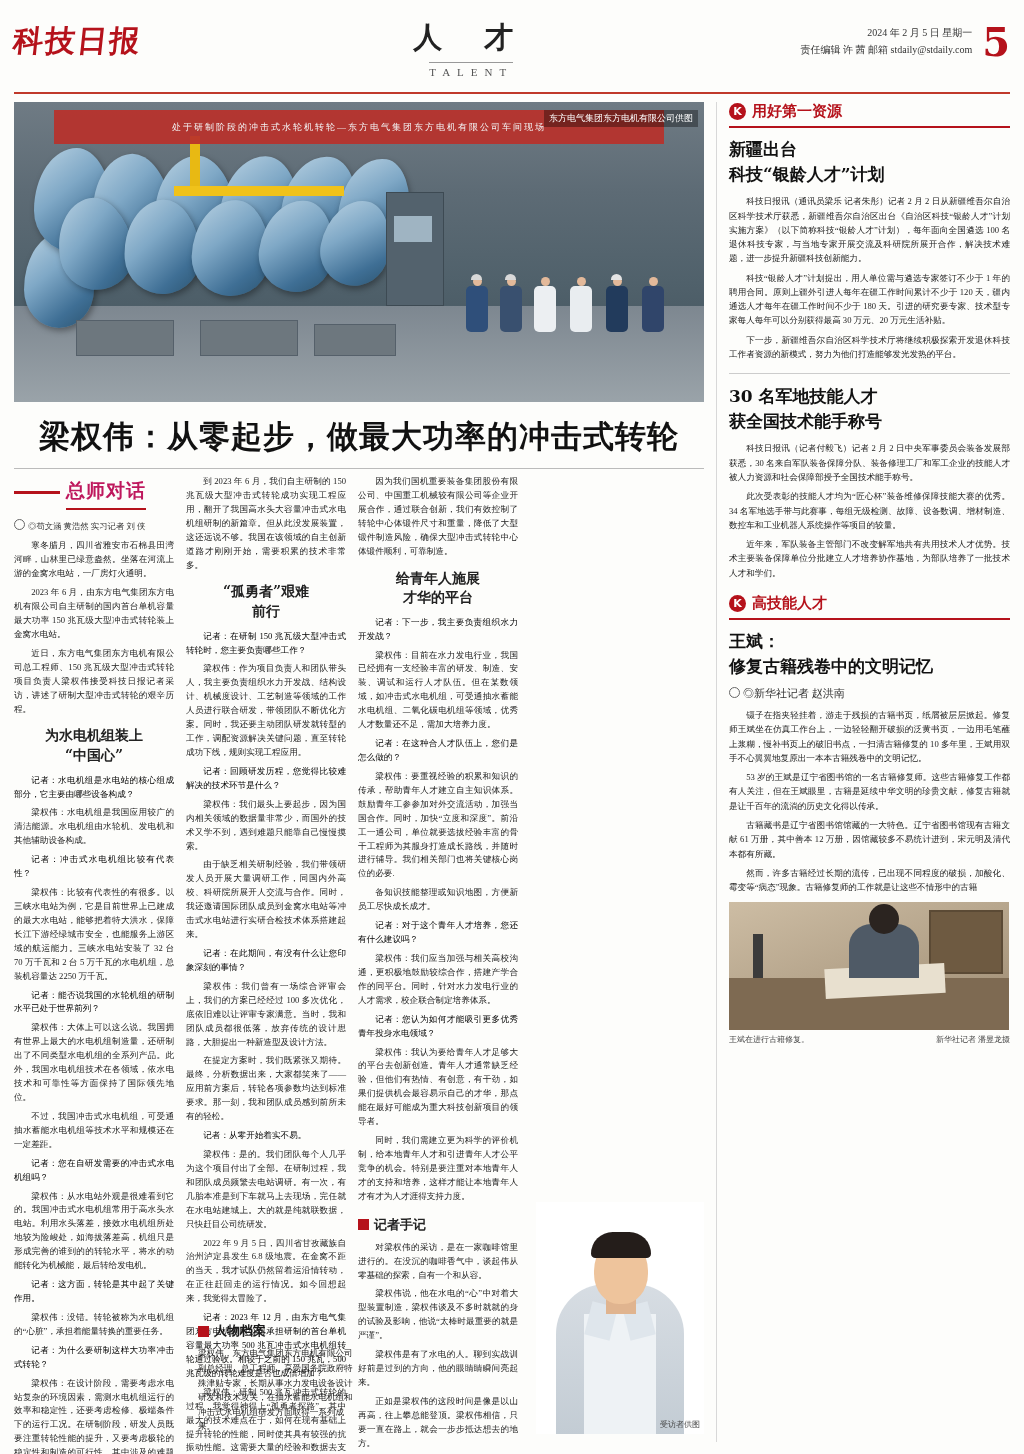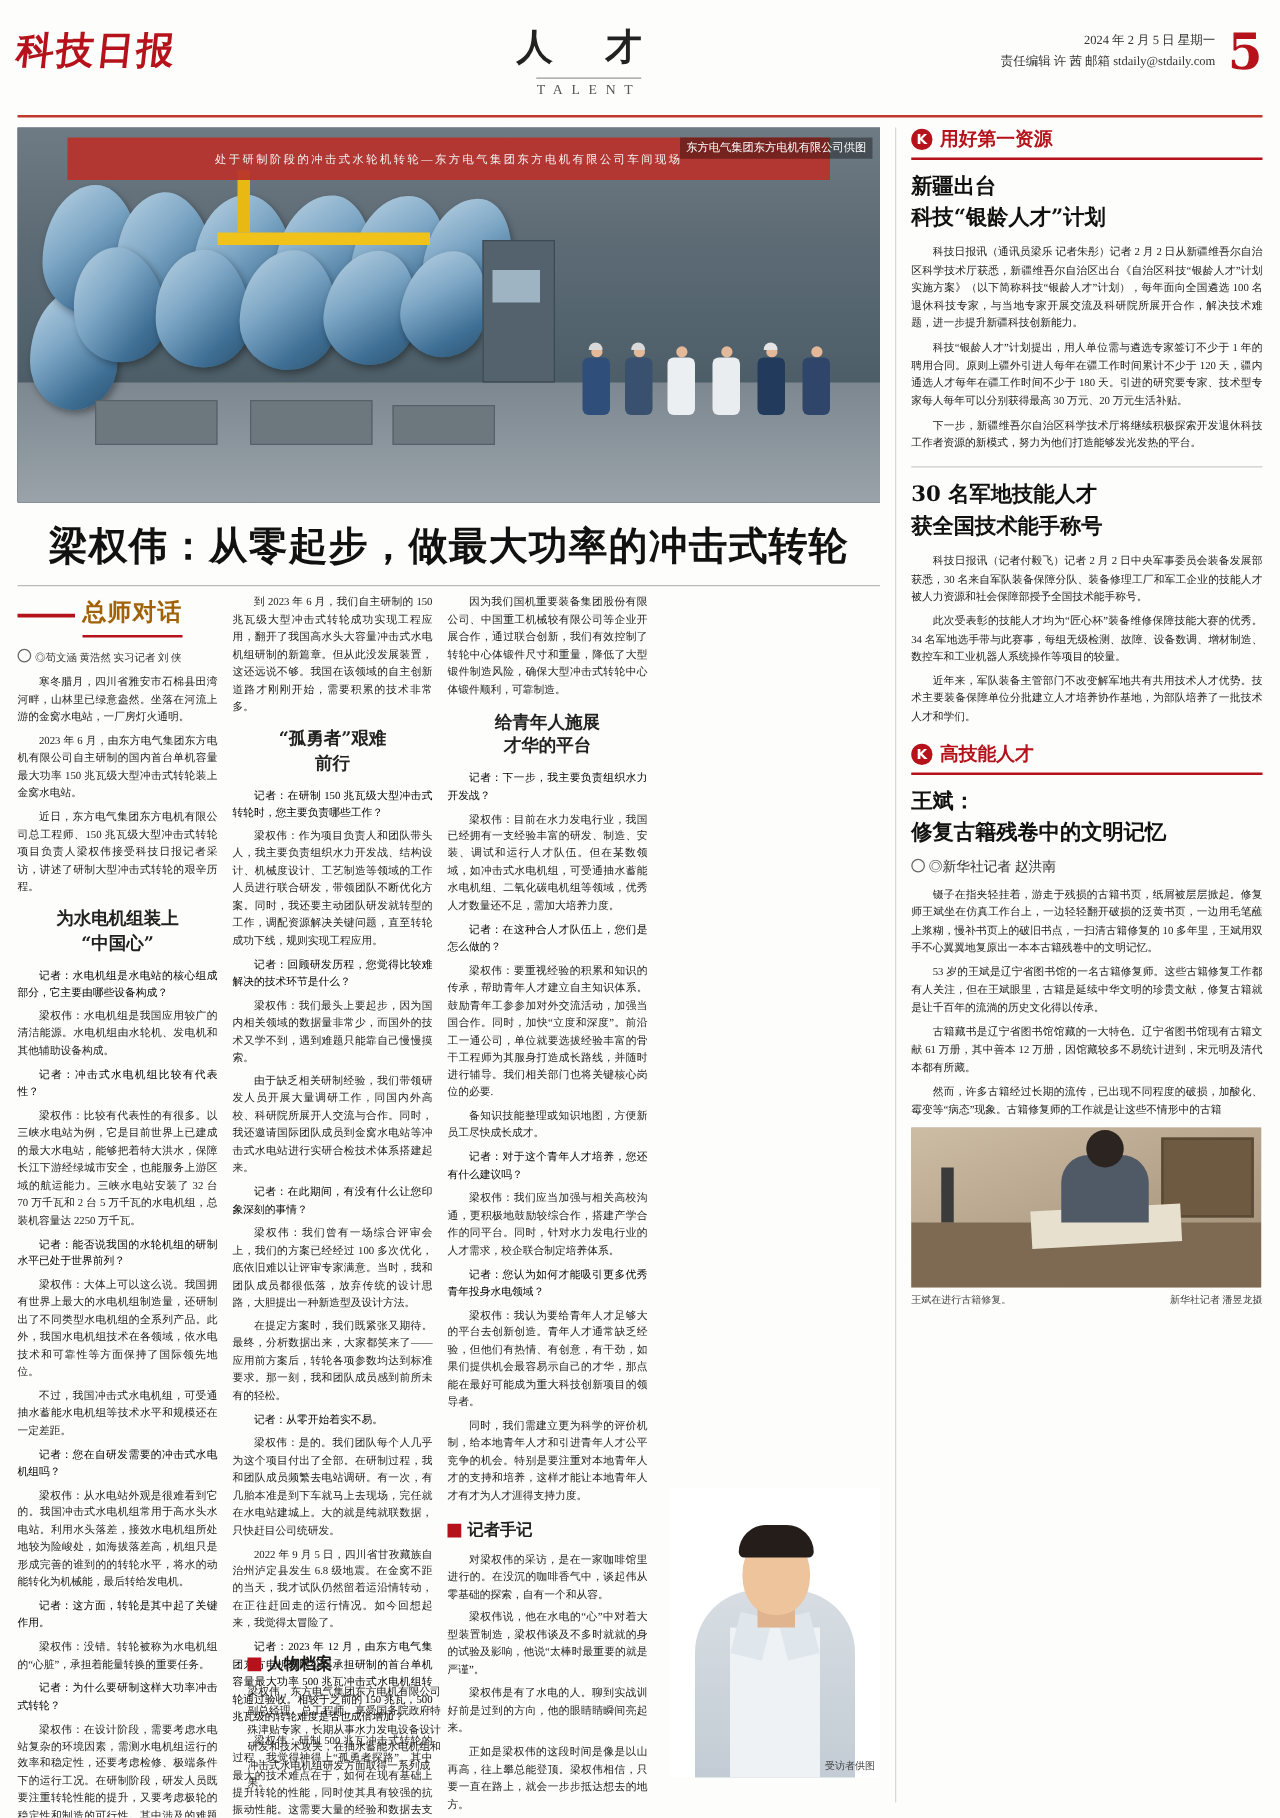--- a/index.html
+++ b/index.html
@@ -45,21 +45,21 @@
   .rule{border-top:1px solid #bbb;margin:6px 0;}
 
   
   .cols{display:flex;gap:12px;margin-top:4px;}
   .col{width:160px;font-size:8.6px;line-height:1.62;text-align:justify;color:#222;}
   .col p{margin:0 0 5px;text-indent:2em;}
   .col .q{color:#000;}
   .secthead{font-family:"DejaVu Serif",serif;font-weight:bold;font-size:14px;text-align:center;margin:10px 0 8px;line-height:1.4;}
   .brandbox{display:flex;align-items:center;gap:6px;margin-bottom:8px;}
   .brandbox .bar{width:46px;height:3px;background:#b5121b;}
-  .dialog-title{font-family:"DejaVu Serif",serif;font-weight:bold;font-size:19px;color:#a16207;letter-spacing:1px;border-bottom:2px solid #b5121b;padding-bottom:2px;display:inline-block;}
+  .dialog-title{font-family:"DejaVu Serif",serif;font-weight:bold;font-size:19px;color:#be185d;letter-spacing:1px;border-bottom:2px solid #b5121b;padding-bottom:2px;display:inline-block;}
   .byline{font-size:8.4px;color:#333;margin-bottom:6px;}
   .circ{display:inline-block;width:9px;height:9px;border:1px solid #666;border-radius:50%;margin-right:3px;position:relative;top:1px;}
 
   
   .noteshead{display:flex;align-items:center;gap:5px;font-family:"DejaVu Serif",serif;font-weight:bold;font-size:13px;margin:10px 0 6px;}
   .redsq{width:11px;height:11px;background:#b5121b;}
 
   
   .profile{margin-top:10px;position:relative;}
   .profile .ptitle{display:flex;align-items:center;gap:5px;font-family:Liberation Sans, sans-serif;font-weight:bold;font-size:13px;margin-bottom:6px;}
@@ -260,21 +260,21 @@
       </div>
 
       <div class="profile" style="width:330px;position:absolute;left:184px;bottom:8px;">
         <div class="ptitle">
           <span class="redsq"></span>
           <span>人物档案</span>
         </div>
         <p style="width:160px;">梁权伟，东方电气集团东方电机有限公司副总经理、总工程师，享受国务院政府特殊津贴专家，长期从事水力发电设备设计研发和技术攻关，在抽水蓄能水电机组和冲击式水电机组研发方面取得一系列成果。</p>
       </div>
 
-      <div class="portrait" style="bottom:20px;right:0;">
+      <div class="portrait" style="bottom:8px;right:0;">
         <div class="bg"></div>
         <div class="torso"></div>
         <div class="shirt"></div>
         <div class="collarL"></div>
         <div class="collarR"></div>
         <div class="neck"></div>
         <div class="head"></div>
         <div class="hair"></div>
         <div class="cap">受访者供图</div>
       </div>

